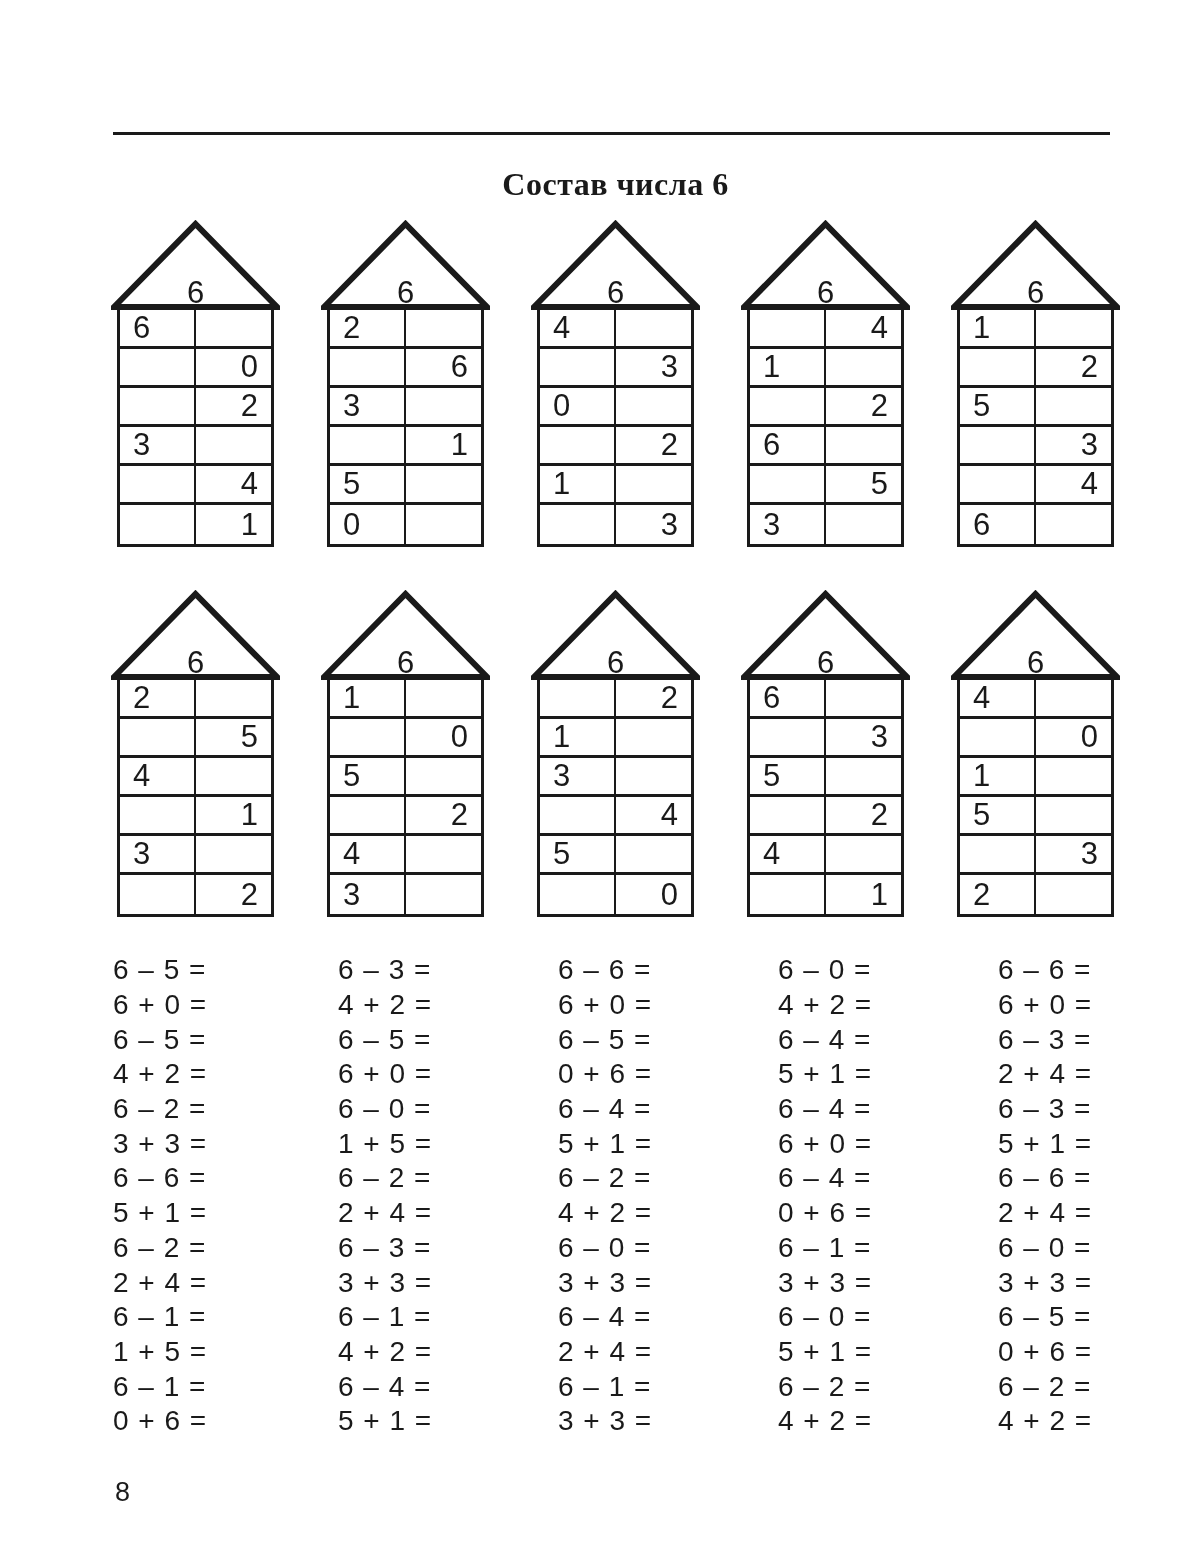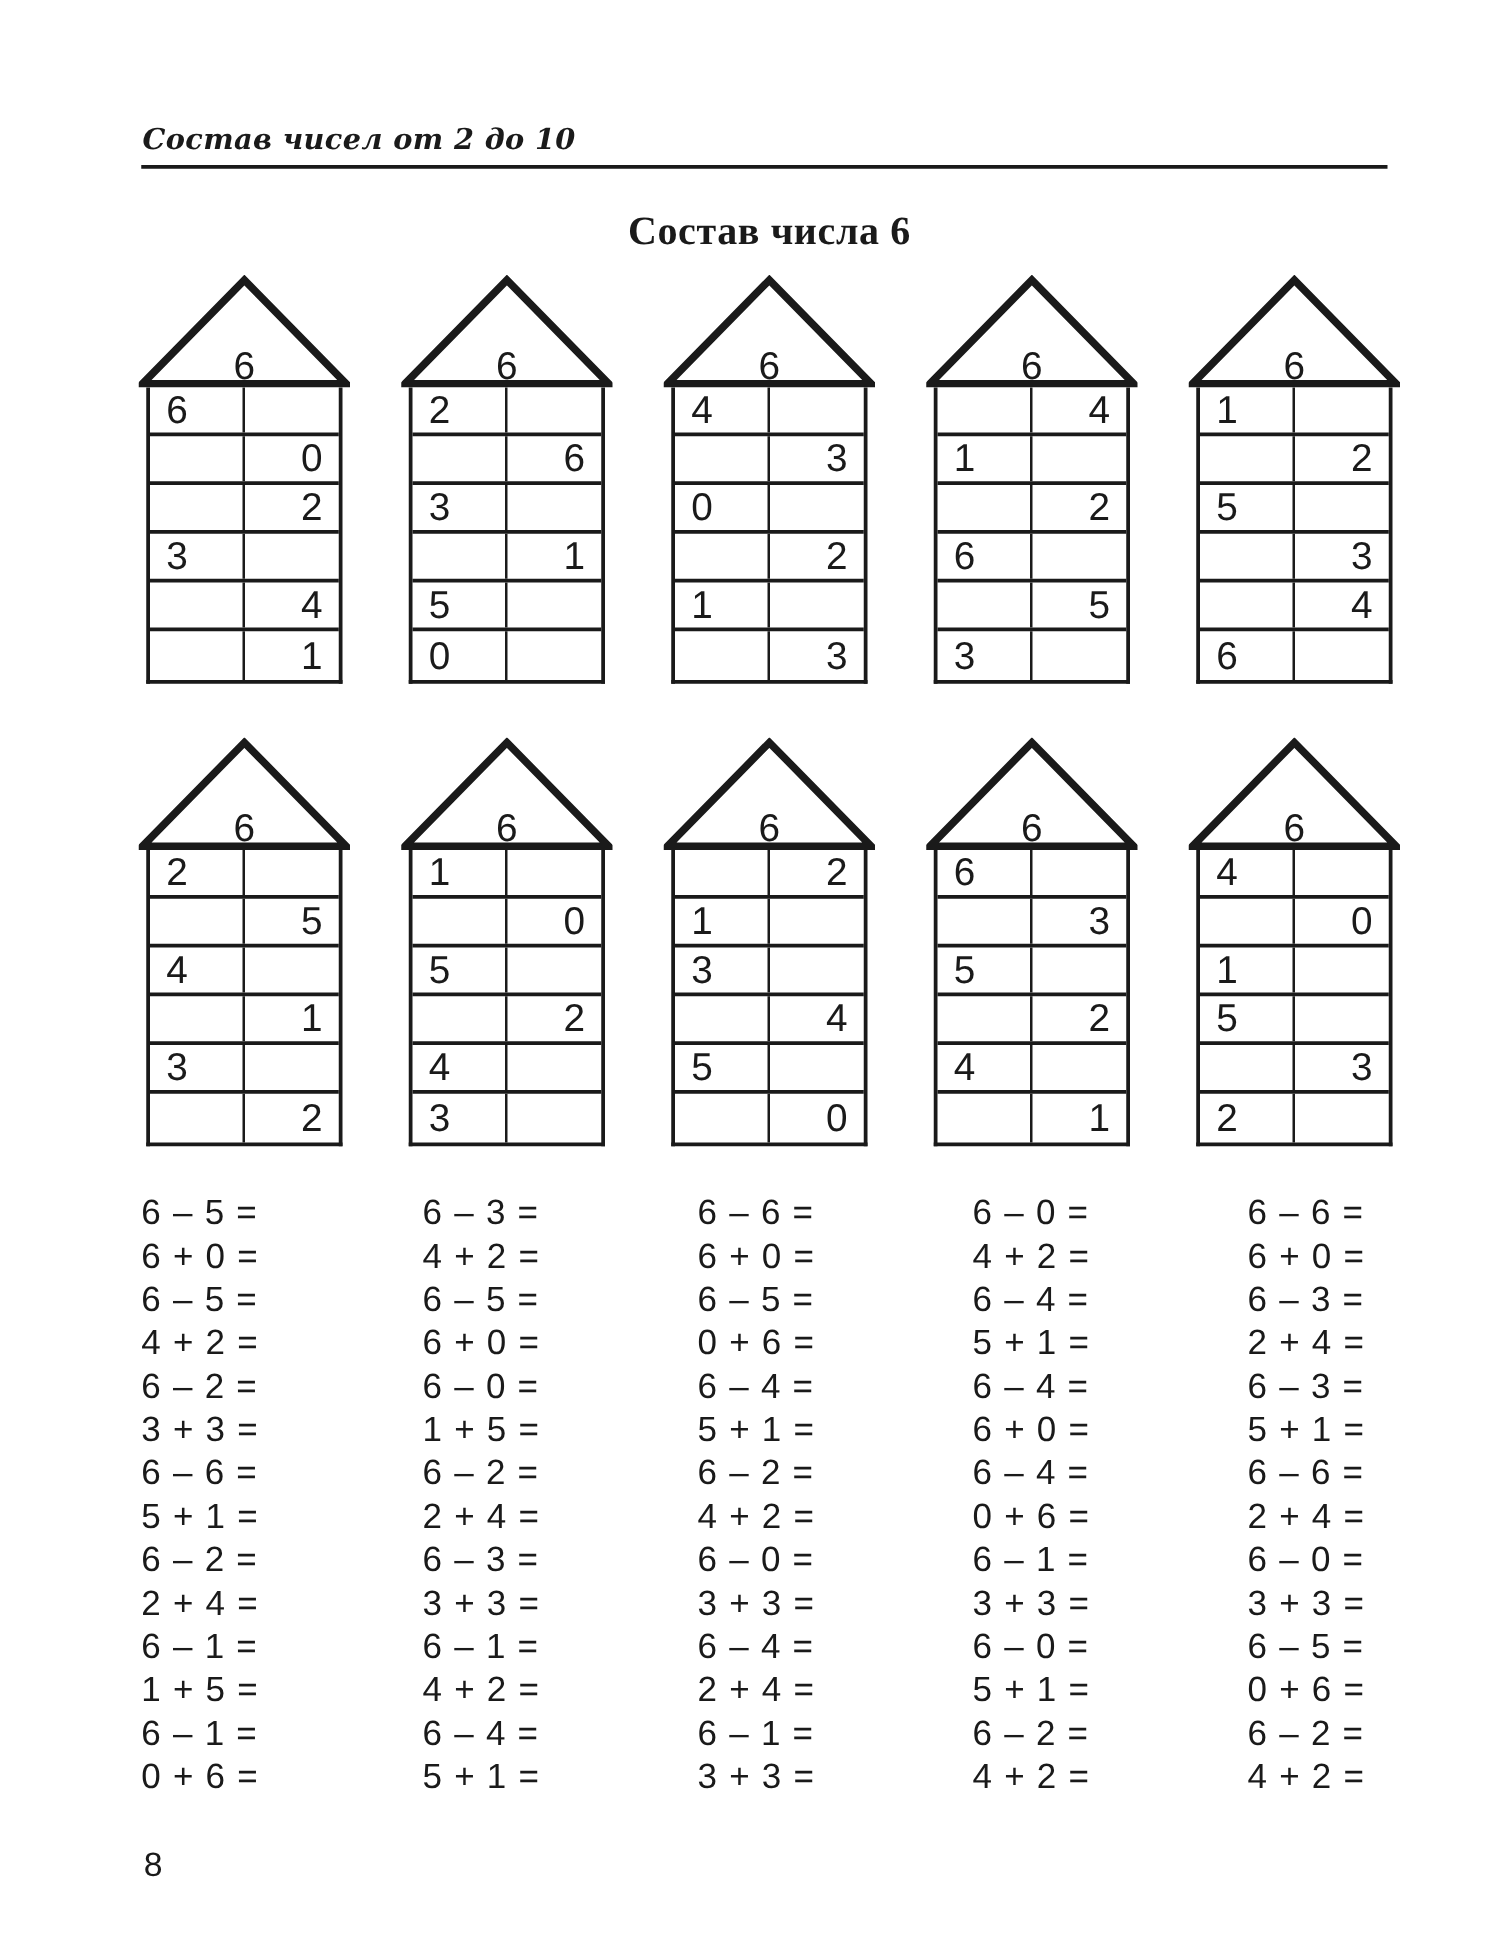--- a/index.html
+++ b/index.html
@@ -132,21 +132,20 @@
     position: absolute;
     left: 115px;
     top: 1477px;
     font-size: 27px;
   }
 </style>
 </head>
 <body>
 
 <div class="page">
-  <div class="running-head">Состав чисел от 2 до 10</div>
   <div class="head-rule"></div>
   <h1 class="doc-title">Состав числа 6</h1>
 
   <div class="houses-row first" id="houses-row-1">
   <div class="house">
     <div class="roof">
       <svg class="roof-svg" viewBox="0 0 169 90" preserveAspectRatio="none" aria-hidden="true">
         <path d="M3 87 L84.5 4 L166 87 Z" fill="#ffffff" stroke="#1a1a1a" stroke-width="6" stroke-linejoin="miter"></path>
       </svg>
       <span class="roof-number">6</span>

